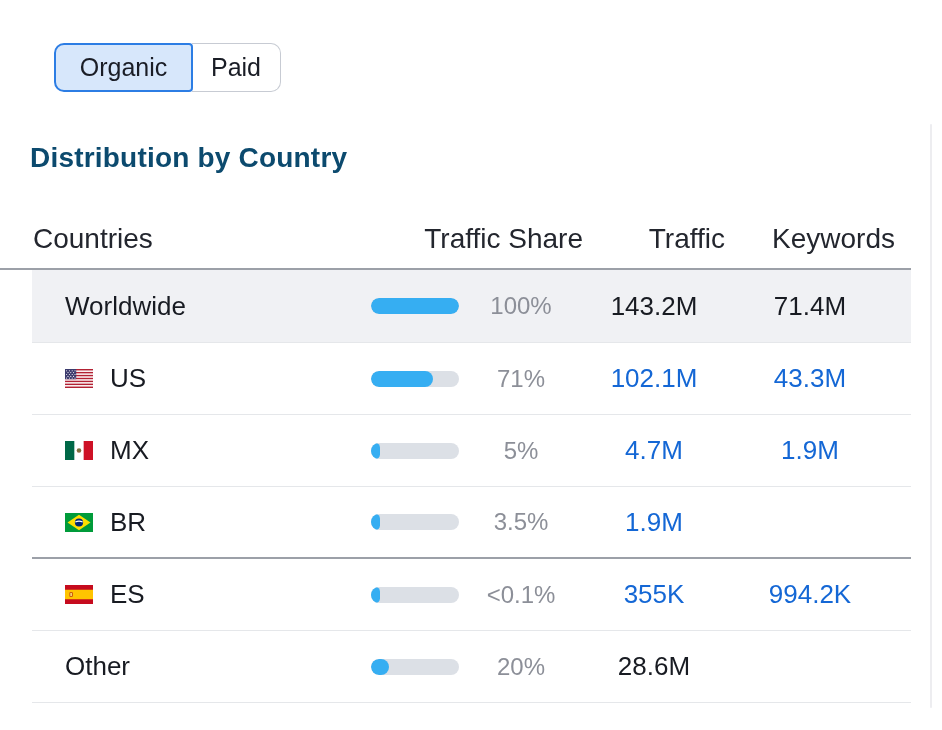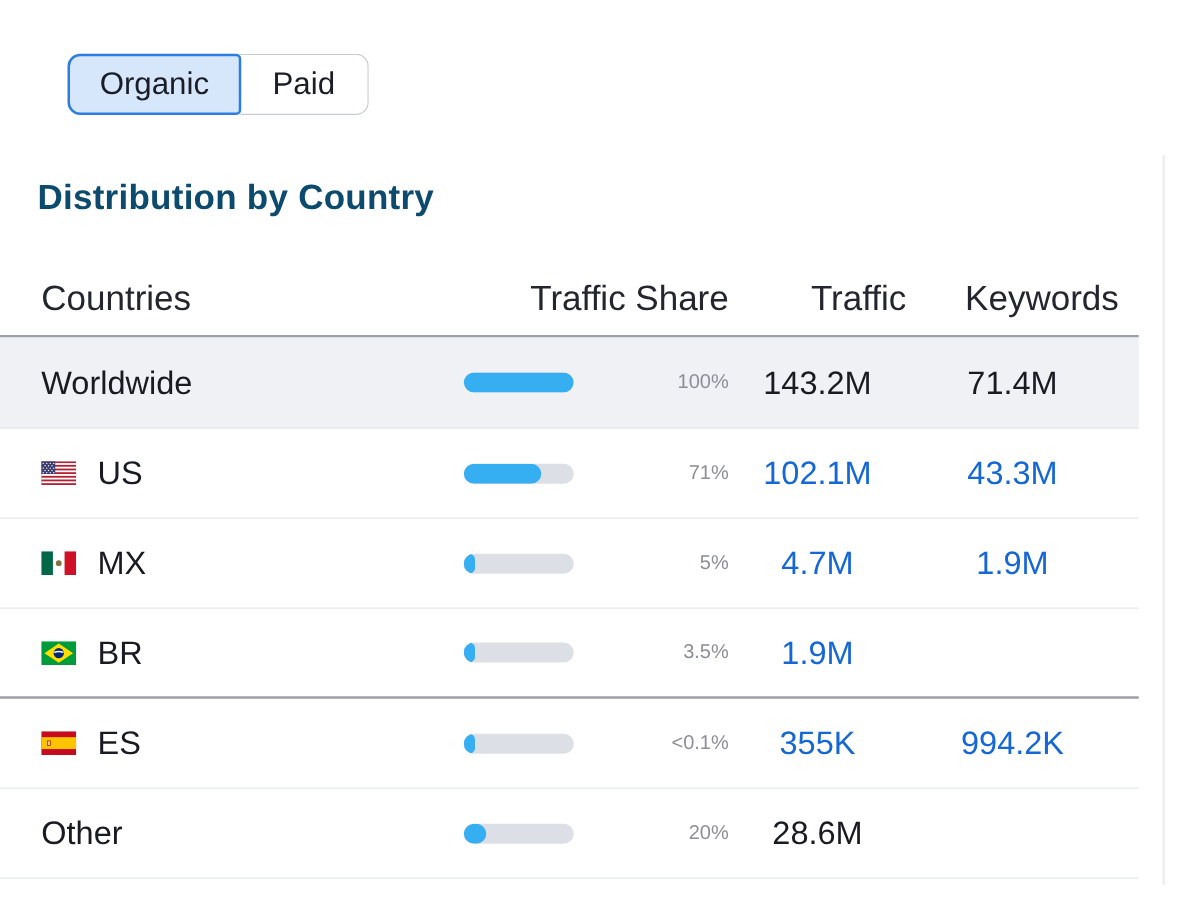--- a/index.html
+++ b/index.html
@@ -7,40 +7,40 @@
     position:relative;width:942px;height:730px;background:#fff;overflow:hidden;
     font-family:"Liberation Sans","DejaVu Sans",sans-serif;color:#181b22;
   }
   
   .tabs{position:absolute;left:30px;top:43px;display:flex;}
   .tab{box-sizing:border-box;height:49px;display:flex;align-items:center;justify-content:center;
        font-size:25px;color:#1a1d26;cursor:pointer;background:#fff;}
   .tab.selected{width:139px;background:var(--tab_selected_bg,#d7e7fb);
        border:2px solid var(--tab_selected_border,#2c7de4);
        border-radius:10px 4px 4px 10px;position:relative;z-index:2;margin-left:24px;}
-  .tab.unselected{width:103px;border:1px solid var(--tab_border,#c7cbd3);border-left:none;
+  .tab.unselected{width:89px;border:1px solid var(--tab_border,#c7cbd3);border-left:none;
        border-radius:0 10px 10px 0;margin-left:-1px;}
   
   .heading{position:absolute;left:30px;top:142px;font-size:28px;font-weight:700;color:#0c4a6e;
        letter-spacing:.2px;}
   
   .table{position:absolute;left:0;top:210px;width:911px;}
   .grid{display:grid;grid-template-columns:1fr 88px 124px 142px 170px;align-items:center;
        padding:0 16px 0 33px;box-sizing:border-box;}
   .thead{height:58px;font-size:28px;color:#23262e;}
   .th-right{text-align:right;}
-  .tbody{border-top:2px solid var(--border_dark,#9ca0a8);}
+  .tbody{border-top:2px solid var(--border_dark,#9ca0a8);padding-left:32px;}
   .row{height:72px;border-bottom:1px solid var(--border_light,#e5e7ea);font-size:26px;}
   .row.highlight{height:73px;background:var(--highlight_bg,#f0f1f4);}
   .row.divider-dark{border-bottom:2px solid var(--border_dark,#9ca0a8);}
   .country-cell{display:flex;align-items:center;gap:17px;}
   .flag{width:28px;height:19px;flex:0 0 auto;display:block;}
   .bar{width:88px;height:16px;border-radius:8px;background:var(--bar_track,#dce0e6);overflow:hidden;}
   .bar-fill{height:16px;border-radius:8px;background:var(--bar_fill,#36aef2);}
-  .share{font-size:16px;color:var(--muted_text,#8c8f98);text-align:right;}
+  .share{font-size:24px;color:var(--muted_text,#8c8f98);text-align:center;}
   .num{text-align:center;color:#181b22;}
   .num.link{color:var(--link,#1467d5);cursor:pointer;}
   
   .scroll-line{position:absolute;left:930px;top:124px;width:2px;height:584px;
        background:#ededf0;border-radius:2px;}
 </style>
 </head>
 <body>
 
 <div class="screen">

